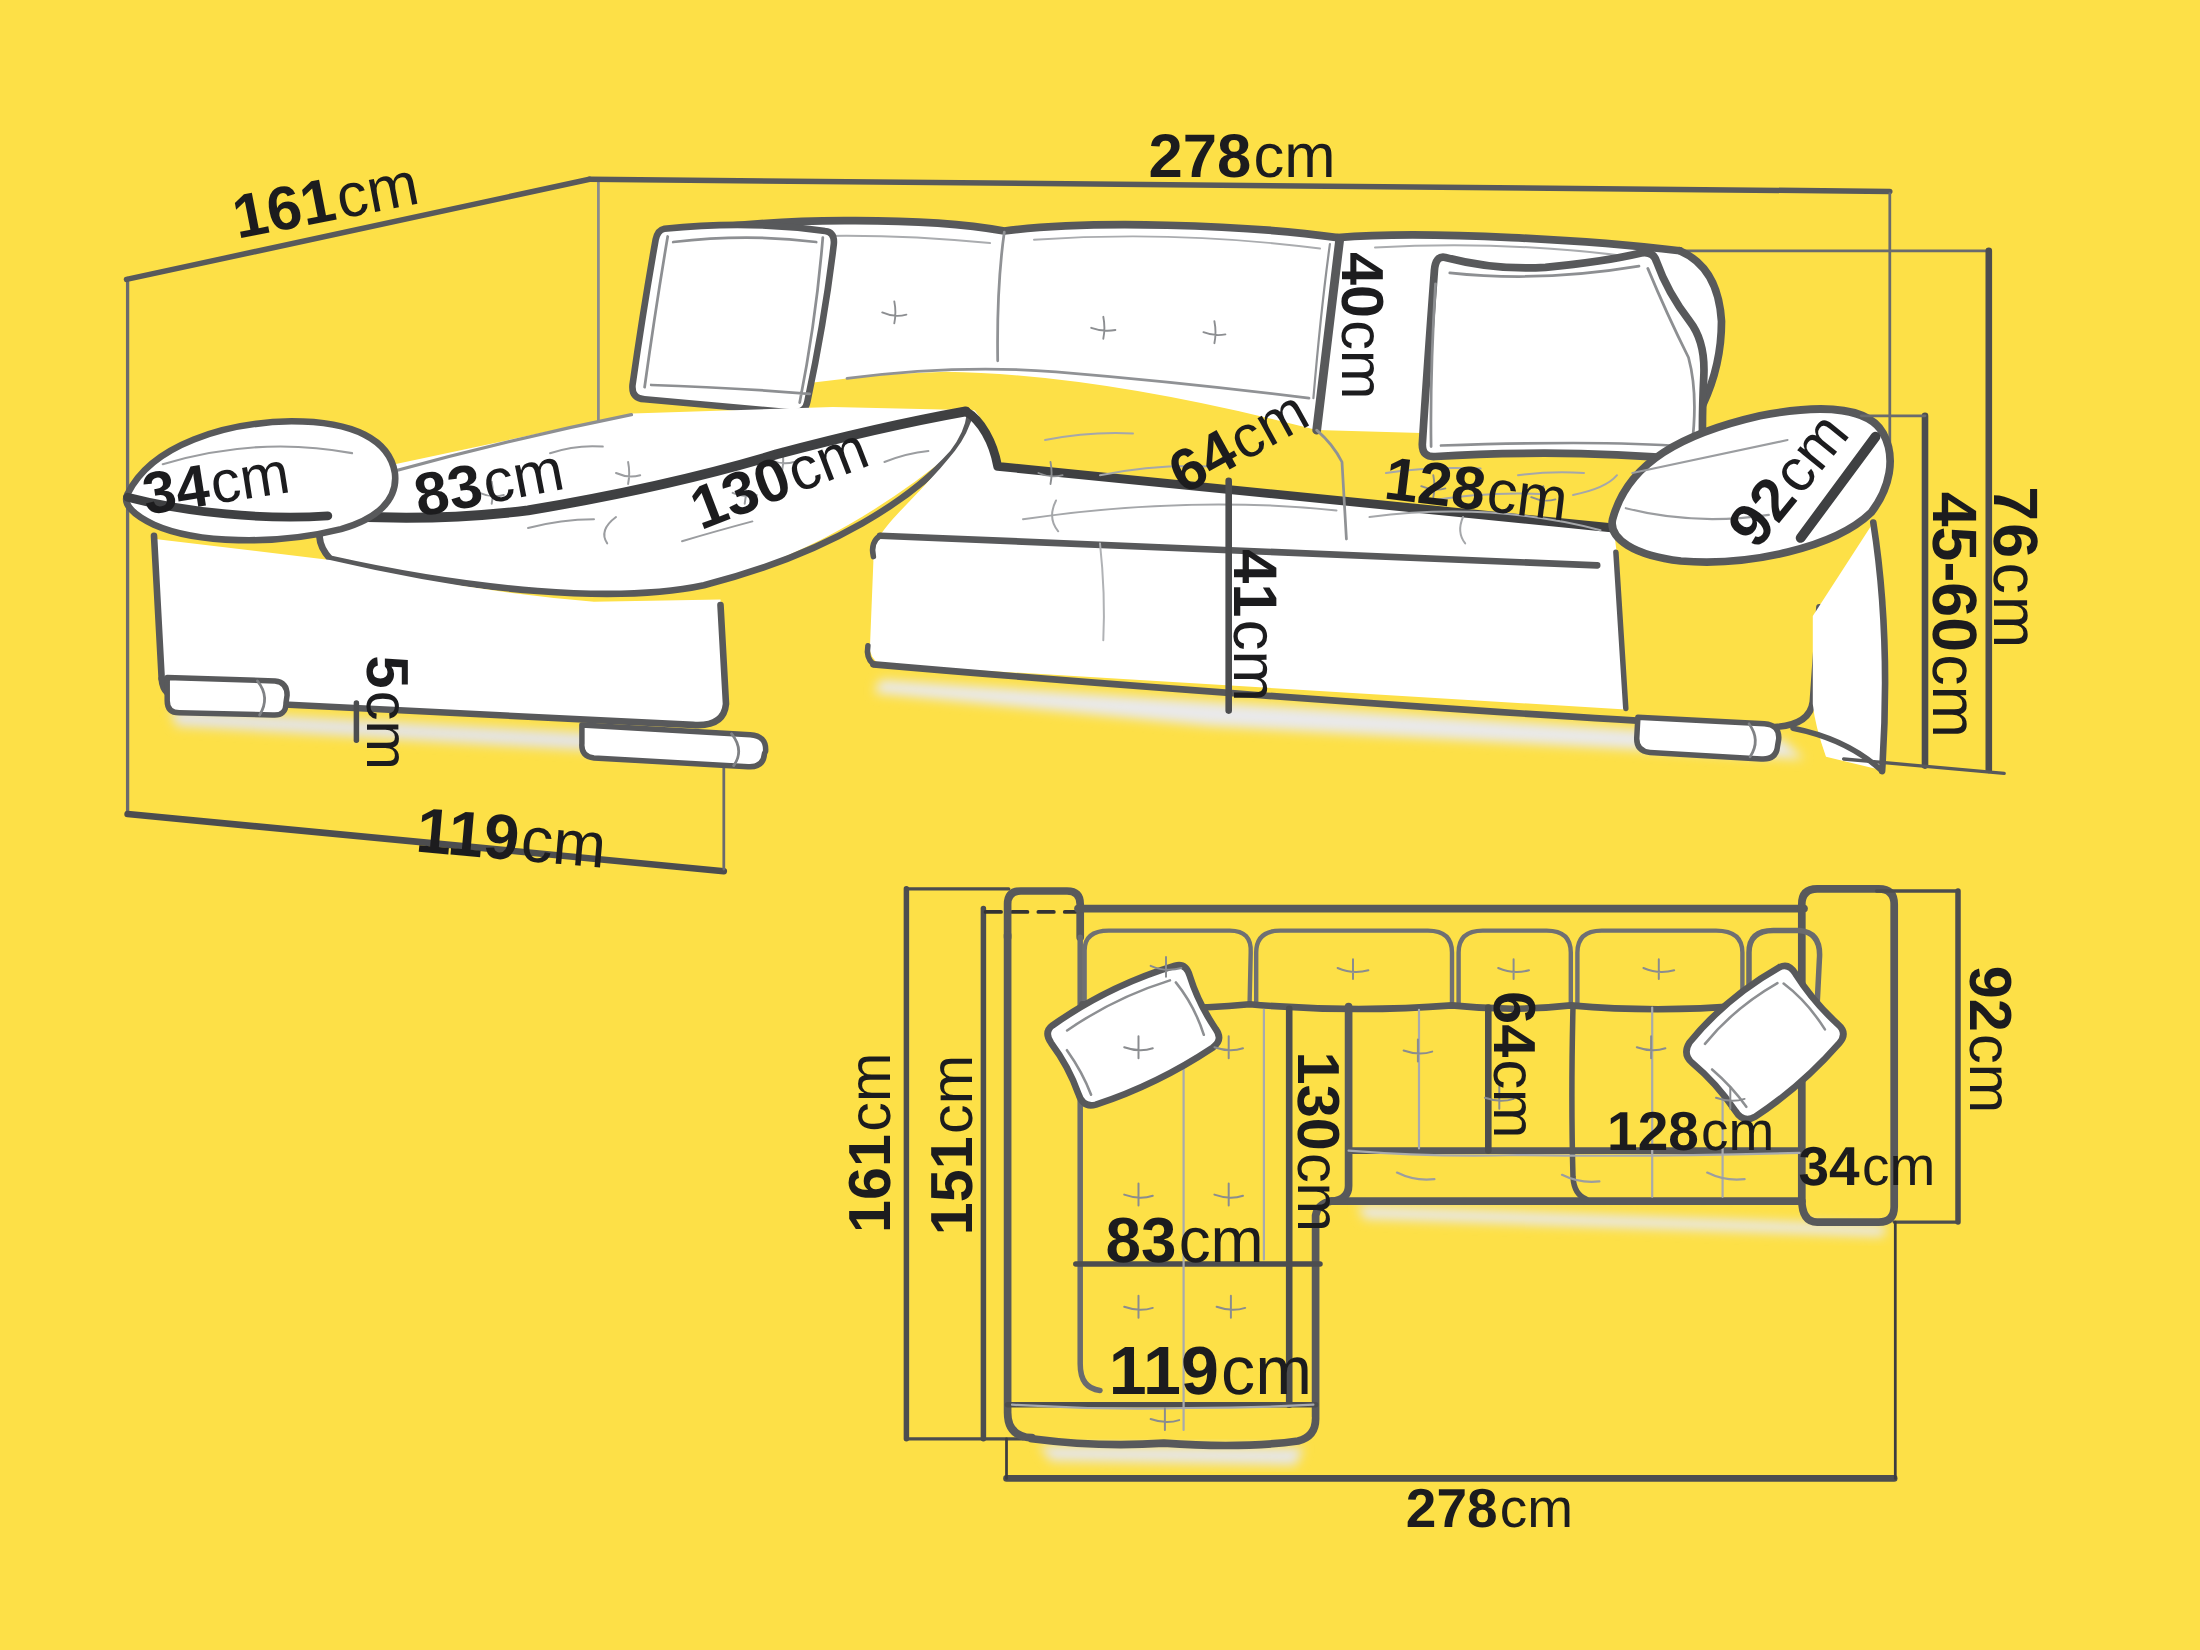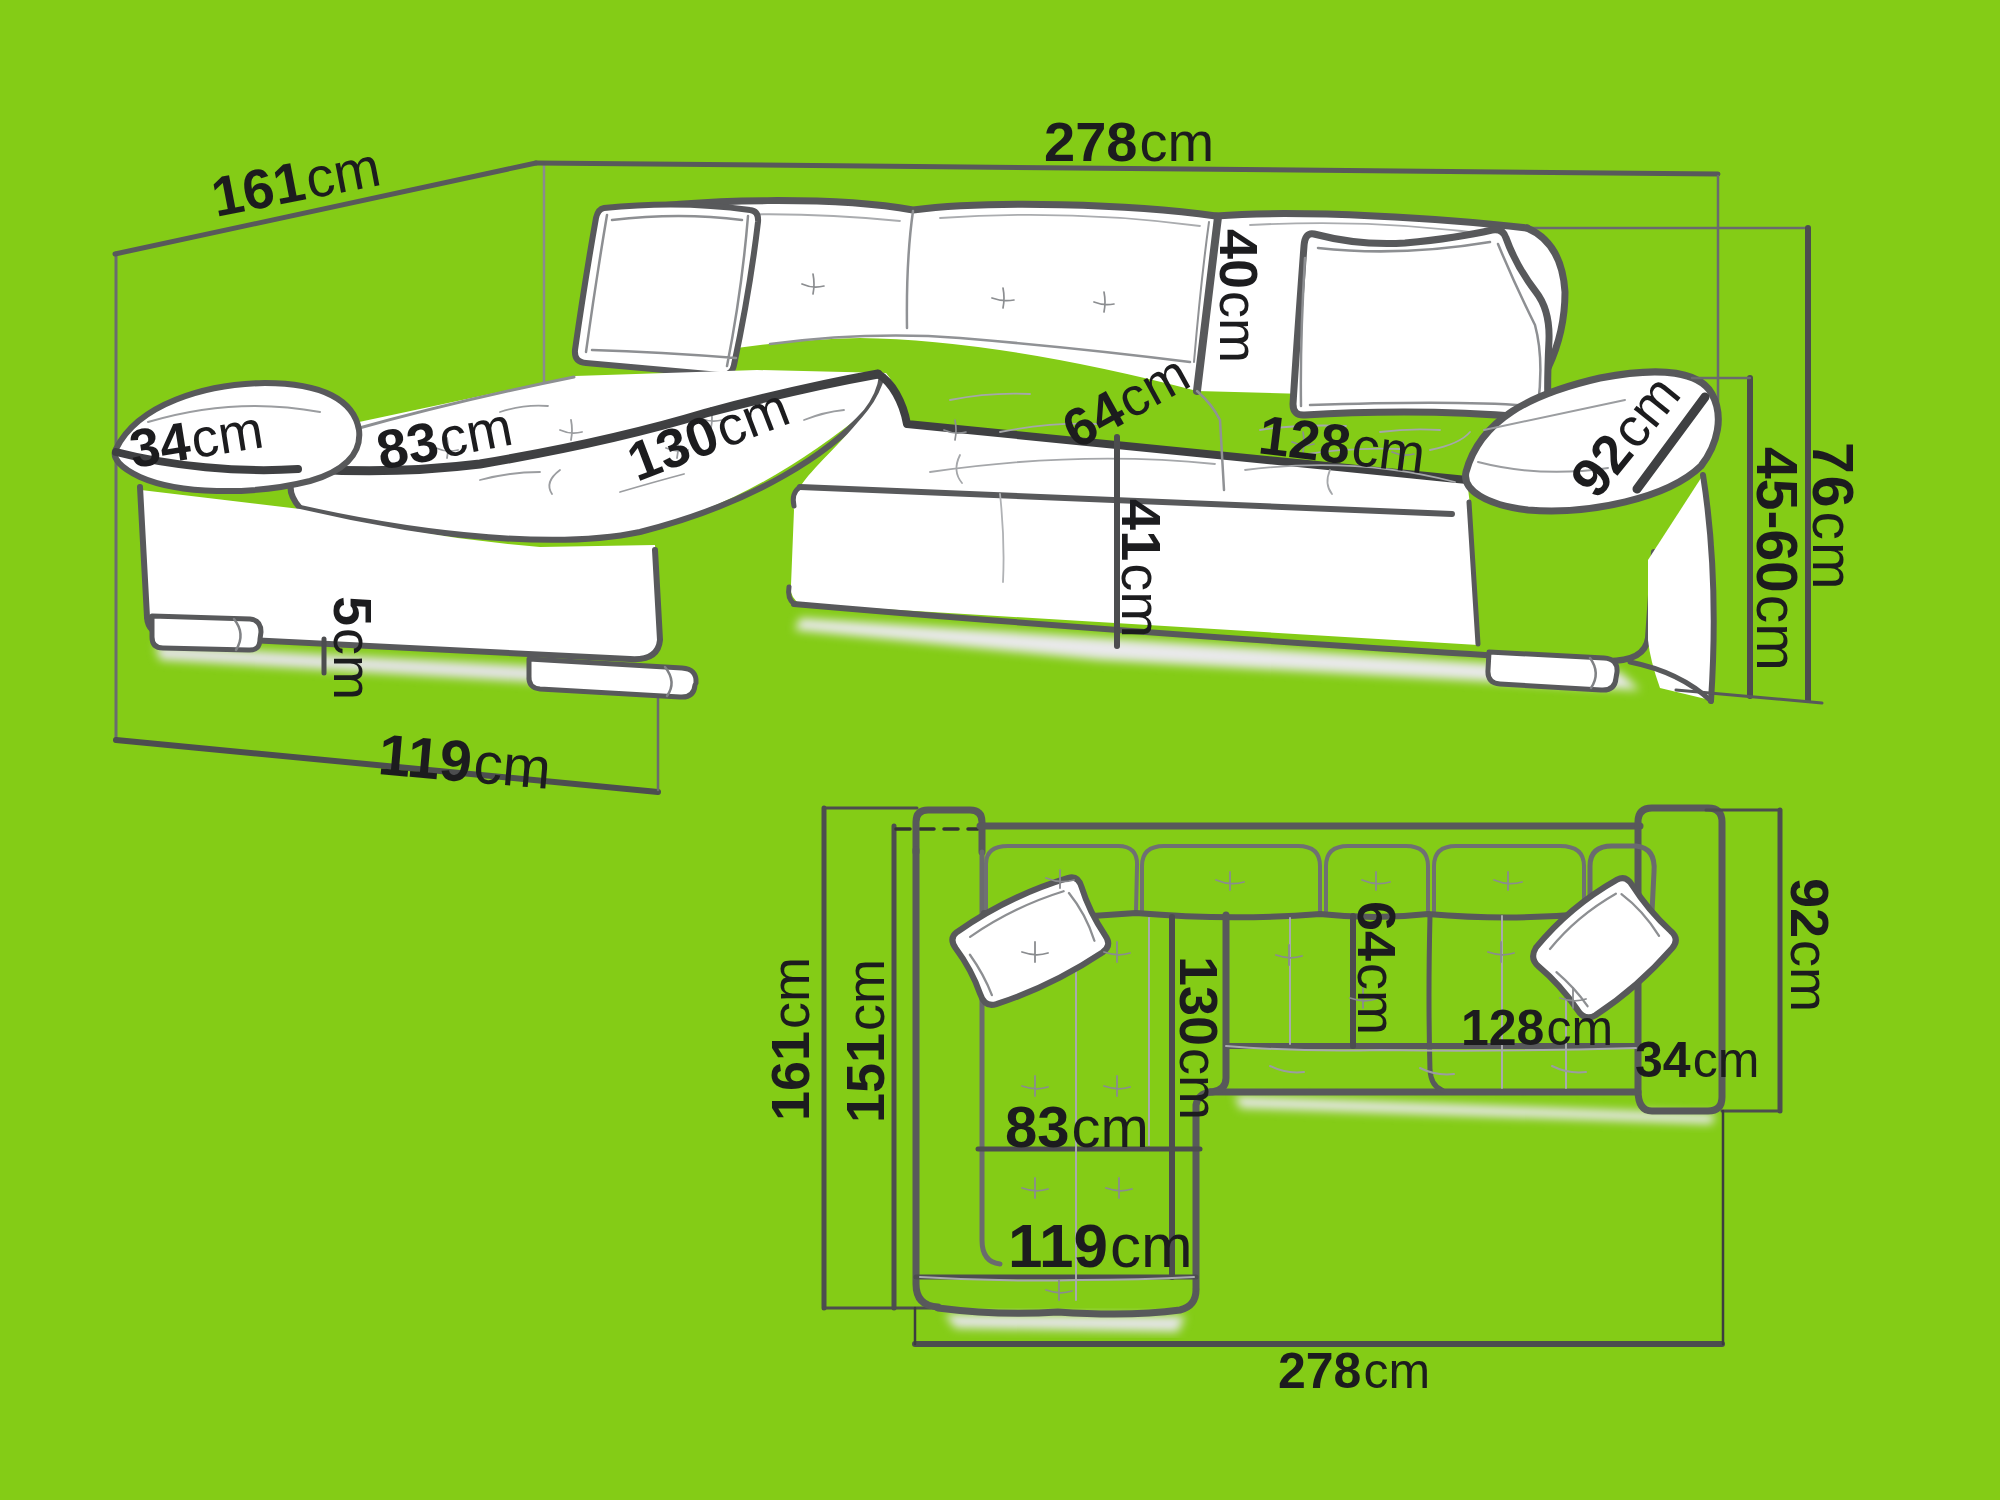--- a/index.html
+++ b/index.html
@@ -1,16 +1,16 @@
 <!DOCTYPE html>
 <html><head>
 <meta charset="utf-8">
 <style>
 html,body{margin:0;padding:0;background:#fff;}
-#c{width:2000px;height:1500px;position:relative;background:#84cc16;overflow:hidden;}
+#c{width:2000px;height:1500px;position:relative;background:#fde047;overflow:hidden;}
 svg{position:absolute;top:0;left:0;}
 text{font-family:"Liberation Sans",sans-serif;fill:#1c1c1e;}
 .b{font-weight:bold;}
 </style>
 </head>
 <body>
 <div id="c">
 <svg width="2000" height="1500" viewBox="0 0 2000 1500" fill="none">
 <defs>
 <filter id="soft" x="-30%" y="-30%" width="160%" height="160%">

